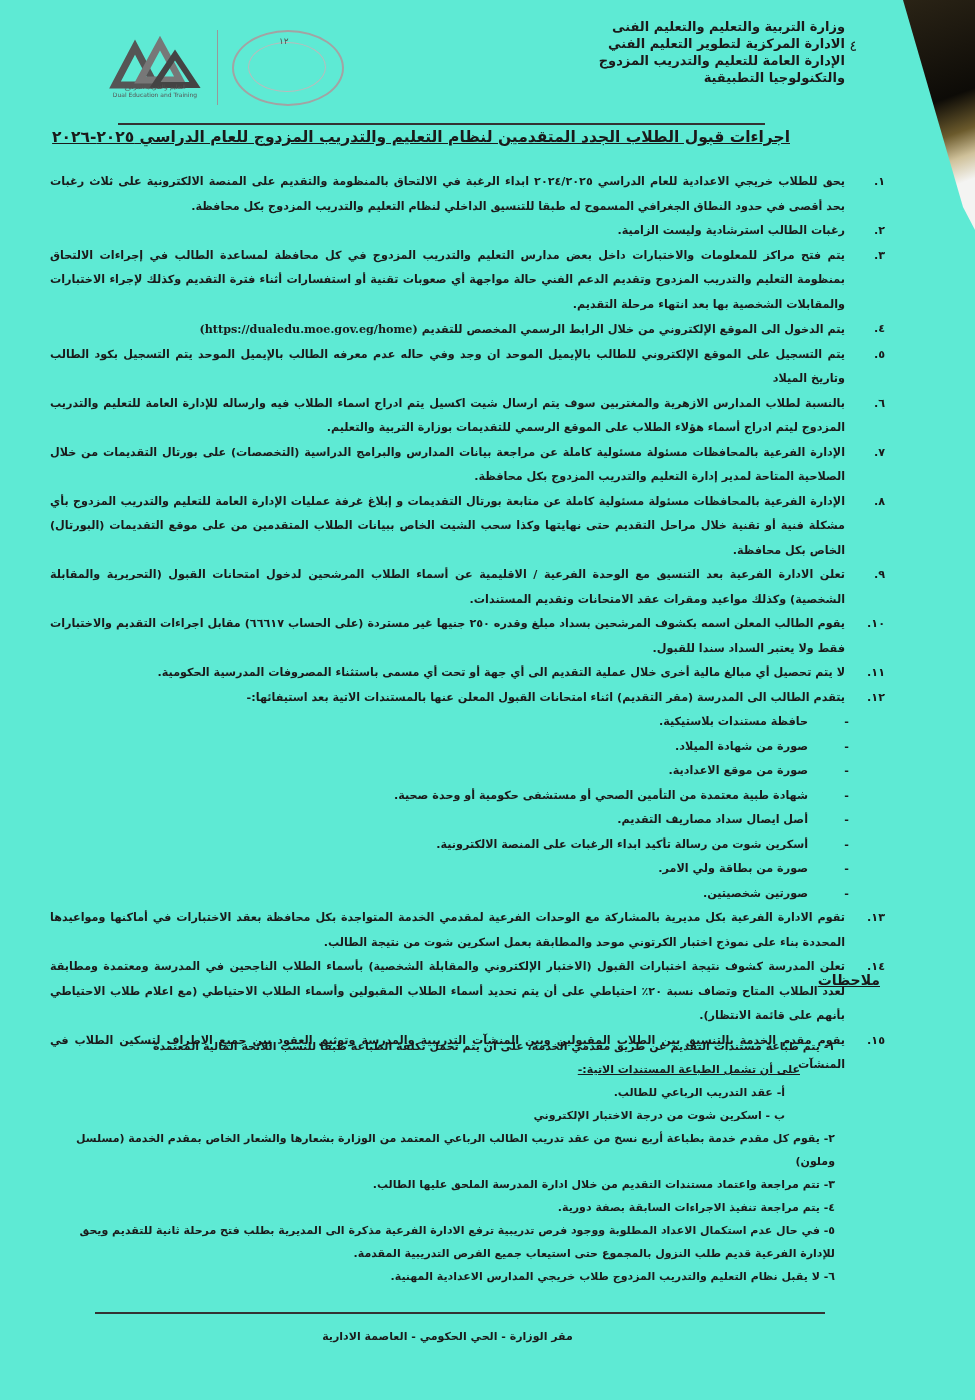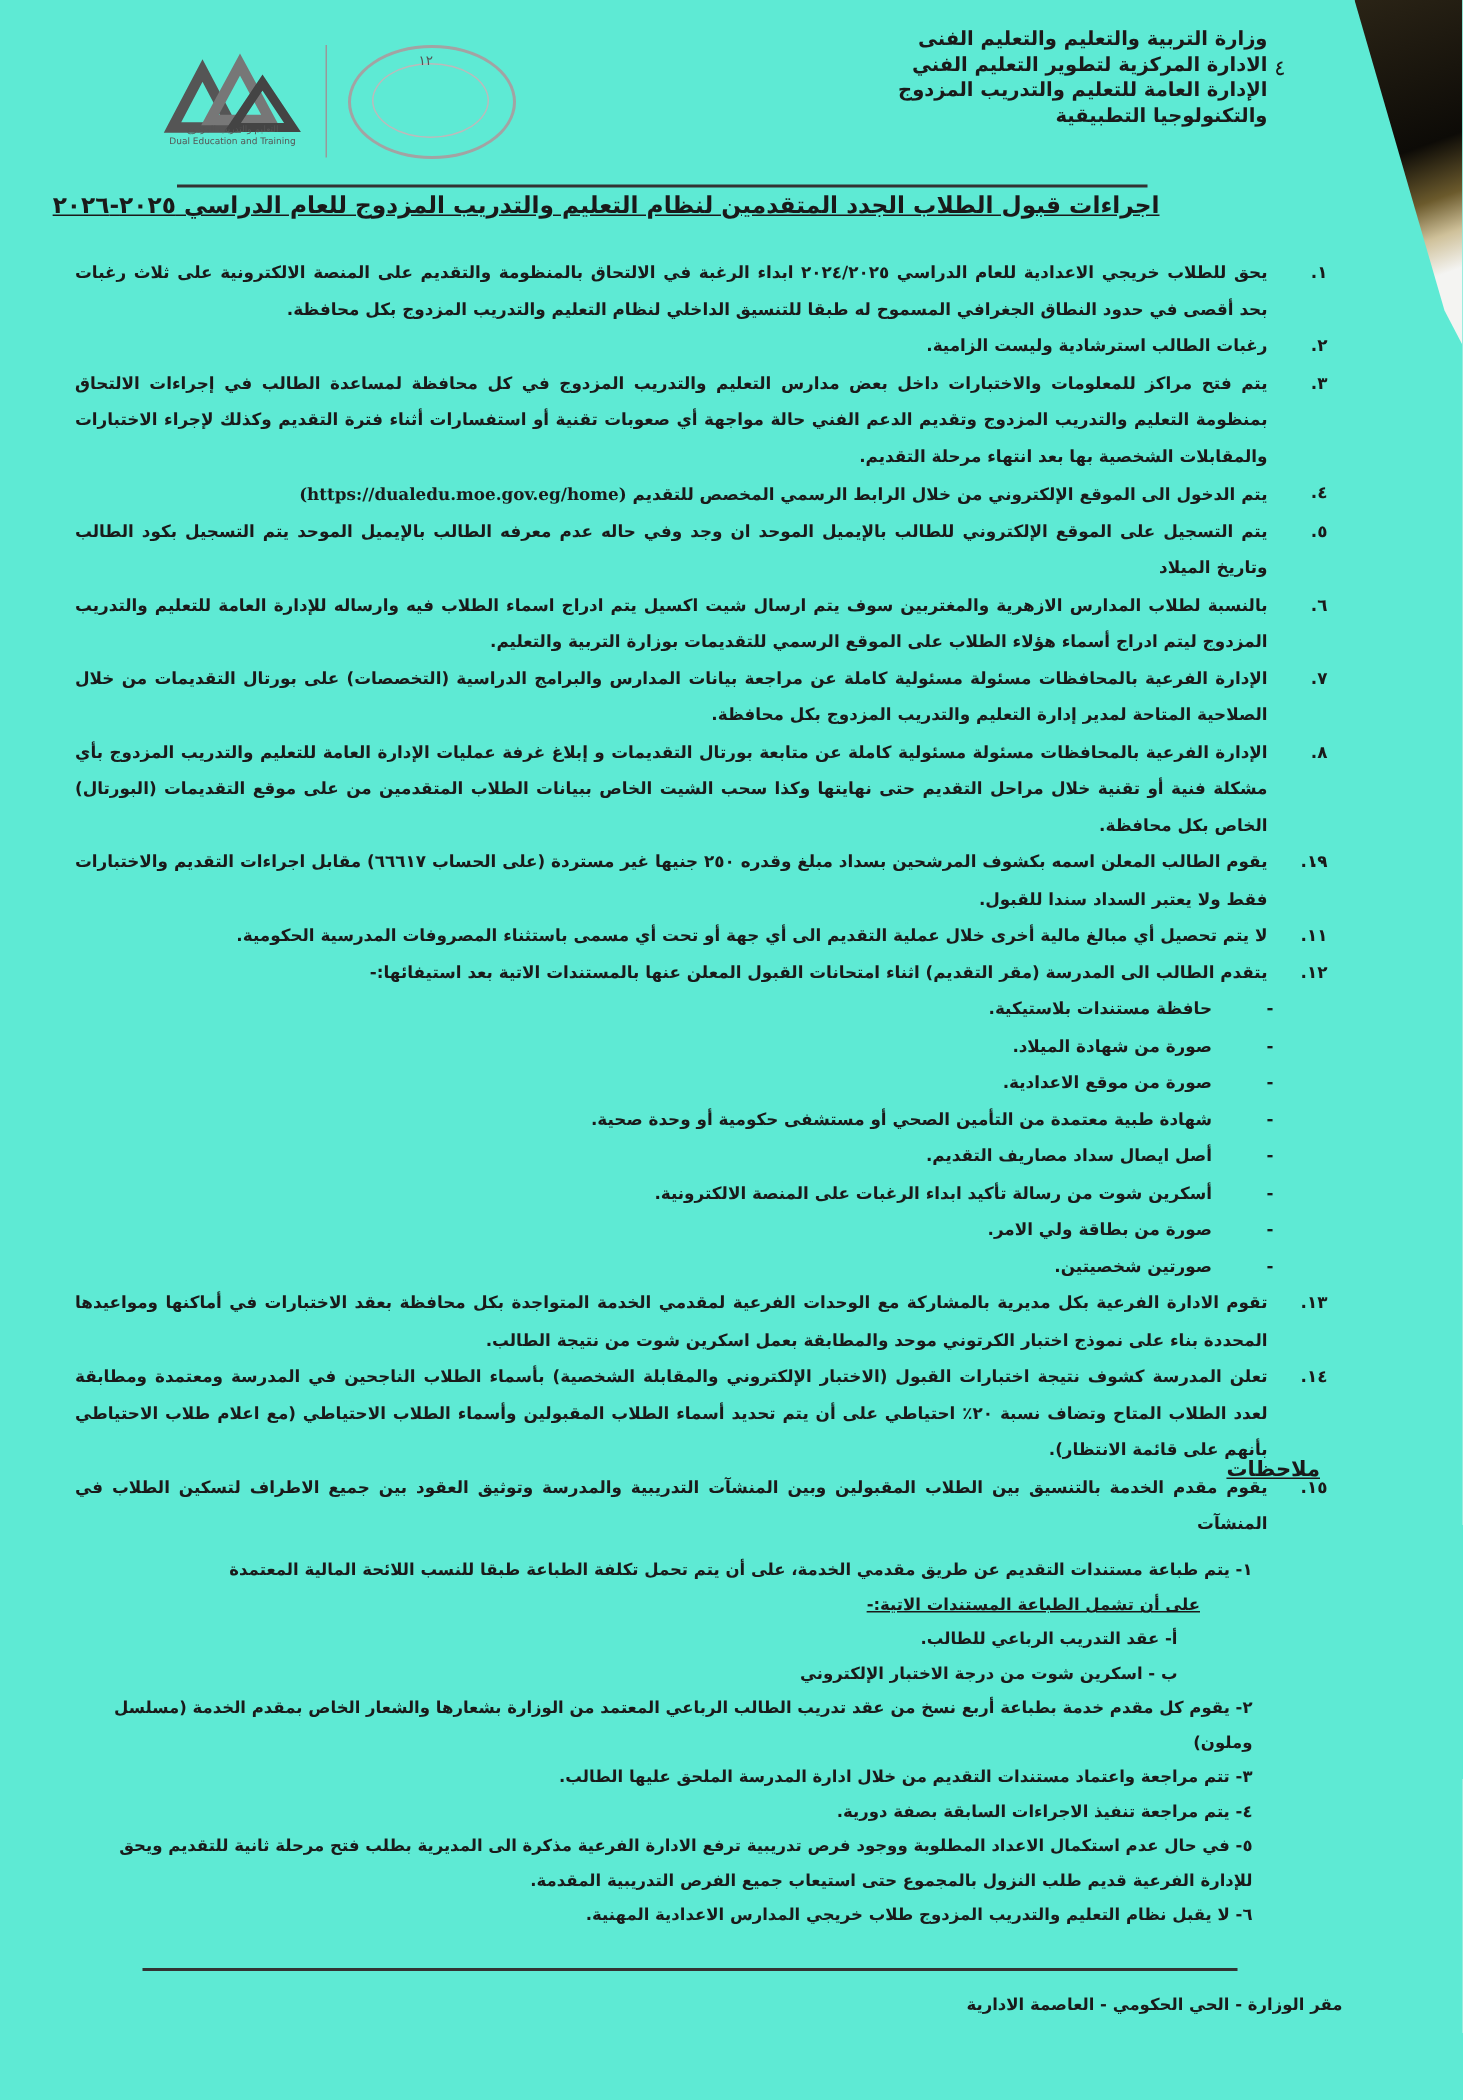--- a/index.html
+++ b/index.html
@@ -10,35 +10,35 @@
   .header-block div{white-space:nowrap;}
   .mark{position:absolute;right:118px;top:38px;font-size:14px;}
   .logos{position:absolute;left:95px;top:25px;width:255px;height:85px;}
   .logo-tri{position:absolute;left:10px;top:5px;width:100px;height:70px;}
   .logo-caption{position:absolute;left:5px;top:58px;width:110px;font-size:6px;text-align:center;color:#555;line-height:8px;}
   .logo-sep{position:absolute;left:122px;top:5px;width:1px;height:75px;background:#999;}
   .logo-seal{position:absolute;left:137px;top:5px;width:108px;height:72px;border:2px solid #a3a3a3;border-radius:50%;}
   .logo-seal-inner{position:absolute;left:14px;top:10px;width:76px;height:48px;border:1px solid #bbb;border-radius:50%;}
   .logo-seal-num{position:absolute;left:45px;top:4px;font-size:9px;color:#555;}
   .rule-top{position:absolute;left:118px;right:210px;top:123px;height:2px;background:#333;}
-  .title{position:absolute;left:110px;right:202px;top:128px;text-align:left;font-weight:bold;font-size:15.5px;text-decoration:underline;white-space:nowrap;}
+  .title{position:absolute;left:110px;right:185px;top:128px;text-align:left;font-weight:bold;font-size:15.5px;text-decoration:underline;white-space:nowrap;}
   .items{position:absolute;right:90px;left:50px;top:170px;font-size:11.2px;font-weight:bold;line-height:24.5px;}
   .item{position:relative;padding-right:40px;text-align:justify;}
   .num{position:absolute;right:0;top:0;width:30px;text-align:right;}
   .url{direction:ltr;unicode-bidi:embed;font-family:"DejaVu Serif",serif;font-weight:bold;}
   .sub{list-style:none;margin:0;padding:0;}
   .sub li{position:relative;padding-right:77px;}
   .sub li .dash{position:absolute;right:36px;}
   .notes-title{position:absolute;right:95px;top:972px;font-size:14px;font-weight:bold;text-decoration:underline;}
   .notes{position:absolute;right:140px;left:50px;top:995px;font-size:11px;font-weight:bold;line-height:23px;margin-top:40px;}
   .notes .ind{padding-right:35px;}
   .notes .ind2{padding-right:50px;}
   .notes .ul{text-decoration:underline;}
   .footer-rule{position:absolute;left:95px;right:150px;top:1312px;height:2px;background:#333;}
-  .footer{position:absolute;left:0;right:0;top:1330px;text-align:right;font-size:11px;font-weight:bold;padding-right:80px;}
+  .footer{position:absolute;left:0;right:0;top:1330px;text-align:center;font-size:11px;font-weight:bold;padding-right:80px;}
 </style>
 </head>
 <body>
 
 <div class="page">
   <div class="corner"></div>
 
   <div class="header-block">
     <div>وزارة التربية والتعليم والتعليم الفنى</div>
     <div>الادارة المركزية لتطوير التعليم الفني</div>
@@ -69,21 +69,21 @@
 
   <div class="items">
     <div class="item"><span class="num">١.</span><span>يحق للطلاب خريجي الاعدادية للعام الدراسي ٢٠٢٤/٢٠٢٥ ابداء الرغبة في الالتحاق بالمنظومة والتقديم على المنصة الالكترونية على ثلاث رغبات بحد أقصى في حدود النطاق الجغرافي المسموح له طبقا للتنسيق الداخلي لنظام التعليم والتدريب المزدوج بكل محافظة.</span></div>
     <div class="item"><span class="num">٢.</span><span>رغبات الطالب استرشادية وليست الزامية.</span></div>
     <div class="item"><span class="num">٣.</span><span>يتم فتح مراكز للمعلومات والاختبارات داخل بعض مدارس التعليم والتدريب المزدوج في كل محافظة لمساعدة الطالب في إجراءات الالتحاق بمنظومة التعليم والتدريب المزدوج وتقديم الدعم الفني حالة مواجهة أي صعوبات تقنية أو استفسارات أثناء فترة التقديم وكذلك لإجراء الاختبارات والمقابلات الشخصية بها بعد انتهاء مرحلة التقديم.</span></div>
     <div class="item"><span class="num">٤.</span><span>يتم الدخول الى الموقع الإلكتروني من خلال الرابط الرسمي المخصص للتقديم</span> <span class="url">(https://dualedu.moe.gov.eg/home)</span></div>
     <div class="item"><span class="num">٥.</span><span>يتم التسجيل على الموقع الإلكتروني للطالب بالإيميل الموحد ان وجد وفي حاله عدم معرفه الطالب بالإيميل الموحد يتم التسجيل بكود الطالب وتاريخ الميلاد</span></div>
     <div class="item"><span class="num">٦.</span><span>بالنسبة لطلاب المدارس الازهرية والمغتربين سوف يتم ارسال شيت اكسيل يتم ادراج اسماء الطلاب فيه وارساله للإدارة العامة للتعليم والتدريب المزدوج ليتم ادراج أسماء هؤلاء الطلاب على الموقع الرسمي للتقديمات بوزارة التربية والتعليم.</span></div>
     <div class="item"><span class="num">٧.</span><span>الإدارة الفرعية بالمحافظات مسئولة مسئولية كاملة عن مراجعة بيانات المدارس والبرامج الدراسية (التخصصات) على بورتال التقديمات من خلال الصلاحية المتاحة لمدير إدارة التعليم والتدريب المزدوج بكل محافظة.</span></div>
     <div class="item"><span class="num">٨.</span><span>الإدارة الفرعية بالمحافظات مسئولة مسئولية كاملة عن متابعة بورتال التقديمات و إبلاغ غرفة عمليات الإدارة العامة للتعليم والتدريب المزدوج بأي مشكلة فنية أو تقنية خلال مراحل التقديم حتى نهايتها وكذا سحب الشيت الخاص ببيانات الطلاب المتقدمين من على موقع التقديمات (البورتال) الخاص بكل محافظة.</span></div>
-    <div class="item"><span class="num">٩.</span></div>
+    <div class="item"><span class="num">٩.</span><span>تعلن الادارة الفرعية بعد التنسيق مع الوحدة الفرعية / الاقليمية عن أسماء الطلاب المرشحين لدخول امتحانات القبول (التحريرية والمقابلة الشخصية) وكذلك مواعيد ومقرات عقد الامتحانات وتقديم المستندات.</span></div>
     <div class="item"><span class="num">١٠.</span><span>يقوم الطالب المعلن اسمه بكشوف المرشحين بسداد مبلغ وقدره ٢٥٠ جنيها غير مستردة (على الحساب ٦٦٦١٧) مقابل اجراءات التقديم والاختبارات فقط ولا يعتبر السداد سندا للقبول.</span></div>
     <div class="item"><span class="num">١١.</span><span>لا يتم تحصيل أي مبالغ مالية أخرى خلال عملية التقديم الى أي جهة أو تحت أي مسمى باستثناء المصروفات المدرسية الحكومية.</span></div>
     <div class="item"><span class="num">١٢.</span><span>يتقدم الطالب الى المدرسة (مقر التقديم) اثناء امتحانات القبول المعلن عنها بالمستندات الاتية بعد استيفائها:-</span></div>
     <ul class="sub">
       <li><span class="dash">-</span><span>حافظة مستندات بلاستيكية.</span></li>
       <li><span class="dash">-</span><span>صورة من شهادة الميلاد.</span></li>
       <li><span class="dash">-</span><span>صورة من موقع الاعدادية.</span></li>
       <li><span class="dash">-</span><span>شهادة طبية معتمدة من التأمين الصحي أو مستشفى حكومية أو وحدة صحية.</span></li>
       <li><span class="dash">-</span><span>أصل ايصال سداد مصاريف التقديم.</span></li>
       <li><span class="dash">-</span><span>أسكرين شوت من رسالة تأكيد ابداء الرغبات على المنصة الالكترونية.</span></li>

